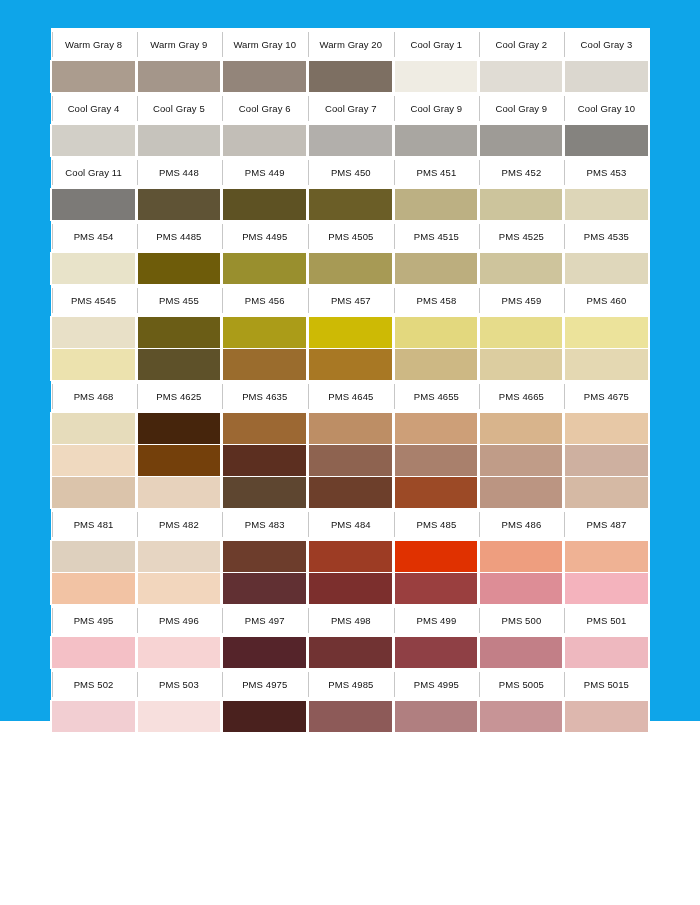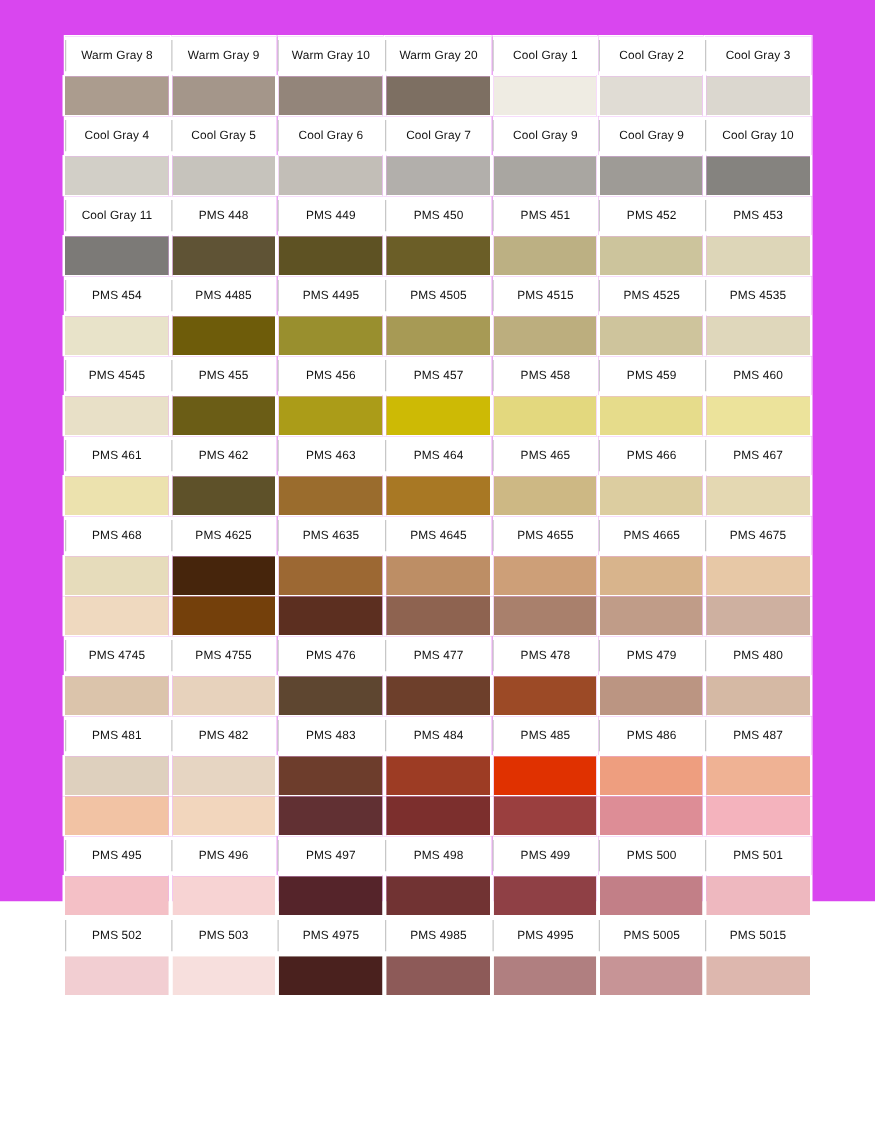--- a/index.html
+++ b/index.html
@@ -12,21 +12,21 @@
     width: 700px;
     height: 905px;
     font-family: "Liberation Sans", sans-serif;
     -webkit-font-smoothing: antialiased;
   }
 
   #chart-page {
     position: relative;
     width: 700px;
     height: 721px;
-    background: #d946ef;
+    background: #0ea5e9;
     box-sizing: border-box;
     padding-left: 19px;
   }
 
   
   #swatch-table {
     position: absolute;
     left: 50px;
     top: 28px;
     width: 600px;
@@ -256,29 +256,20 @@
             <span class="swatch" style="background-color: rgb(227, 216, 126);"></span>
           </td>
           <td class="swatch-cell">
             <span class="swatch" style="background-color: rgb(230, 220, 139);"></span>
           </td>
           <td class="swatch-cell">
             <span class="swatch" style="background-color: rgb(236, 227, 155);"></span>
           </td>
         </tr>
         <tr>
-          <td class="label-cell"><span class="label-text">PMS 461</span></td>
-          <td class="label-cell"><span class="label-text">PMS 462</span></td>
-          <td class="label-cell"><span class="label-text">PMS 463</span></td>
-          <td class="label-cell"><span class="label-text">PMS 464</span></td>
-          <td class="label-cell"><span class="label-text">PMS 465</span></td>
-          <td class="label-cell"><span class="label-text">PMS 466</span></td>
-          <td class="label-cell"><span class="label-text">PMS 467</span></td>
-        </tr>
-        <tr>
           <td class="swatch-cell">
             <span class="swatch" style="background-color: rgb(236, 226, 174);"></span>
           </td>
           <td class="swatch-cell">
             <span class="swatch" style="background-color: rgb(94, 81, 41);"></span>
           </td>
           <td class="swatch-cell">
             <span class="swatch" style="background-color: rgb(154, 108, 45);"></span>
           </td>
           <td class="swatch-cell">
@@ -343,29 +334,20 @@
             <span class="swatch" style="background-color: rgb(169, 128, 108);"></span>
           </td>
           <td class="swatch-cell">
             <span class="swatch" style="background-color: rgb(192, 156, 136);"></span>
           </td>
           <td class="swatch-cell">
             <span class="swatch" style="background-color: rgb(206, 176, 160);"></span>
           </td>
         </tr>
         <tr>
-          <td class="label-cell"><span class="label-text">PMS 4745</span></td>
-          <td class="label-cell"><span class="label-text">PMS 4755</span></td>
-          <td class="label-cell"><span class="label-text">PMS 476</span></td>
-          <td class="label-cell"><span class="label-text">PMS 477</span></td>
-          <td class="label-cell"><span class="label-text">PMS 478</span></td>
-          <td class="label-cell"><span class="label-text">PMS 479</span></td>
-          <td class="label-cell"><span class="label-text">PMS 480</span></td>
-        </tr>
-        <tr>
           <td class="swatch-cell">
             <span class="swatch" style="background-color: rgb(219, 196, 171);"></span>
           </td>
           <td class="swatch-cell">
             <span class="swatch" style="background-color: rgb(231, 210, 188);"></span>
           </td>
           <td class="swatch-cell">
             <span class="swatch" style="background-color: rgb(94, 70, 48);"></span>
           </td>
           <td class="swatch-cell">

